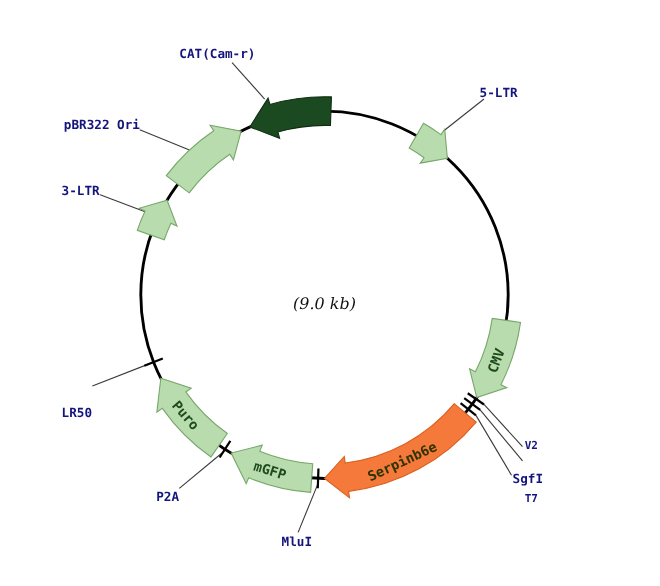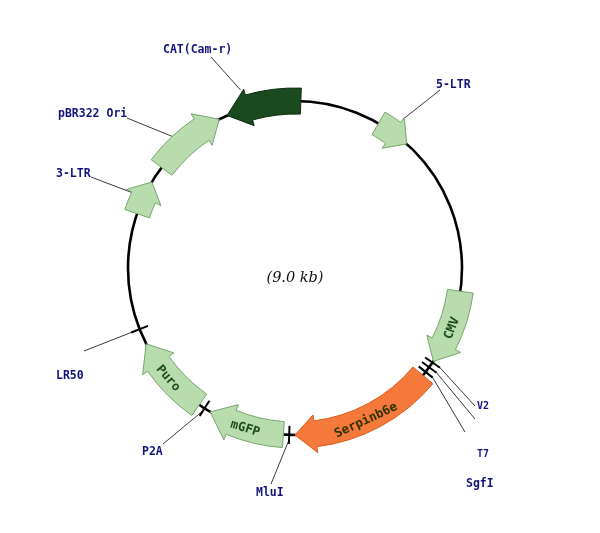--- a/index.html
+++ b/index.html
@@ -51,14 +51,14 @@
   <div id="subtitle">(9.0 kb)</div>
 <div class="callout" style="left: 147px; top: 42px; color: rgb(20, 20, 125); margin-left: 16px;">CAT(Cam-r)</div>
     <div class="callout" style="left: 436px; top: 77px; color: rgb(20, 20, 125); text-align: center;">5-LTR</div>
     <div class="callout" style="left: 58px; top: 106px; color: rgb(20, 20, 125);">pBR322 Ori</div>
     <div class="callout" style="left: 56px; top: 166px; color: rgb(20, 20, 125);">3-LTR</div>
     <div class="callout" style="left: 56px; top: 348px; color: rgb(20, 20, 125); margin-top: 20px;">LR50</div>
     <div class="callout" style="left: 142px; top: 444px; color: rgb(20, 20, 125);">P2A</div>
     <div class="callout" style="left: 256px; top: 485px; color: rgb(20, 20, 125); text-align: center;">MluI</div>
     <div class="callout small" style="left: 477px; top: 400px; color: rgb(20, 20, 125);">V2</div>
     <div class="callout small" style="left: 477px; top: 414px; color: rgb(20, 20, 125); margin-top: 34px;">T7</div>
-    <div class="callout" style="left: 466px; top: 428px; color: rgb(20, 20, 125); margin-top: 48px;">SgfI</div>
+    <div class="callout" style="left: 466px; top: 428px; color: rgb(20, 20, 125);">SgfI</div>
   </div>
 
 </body></html>

